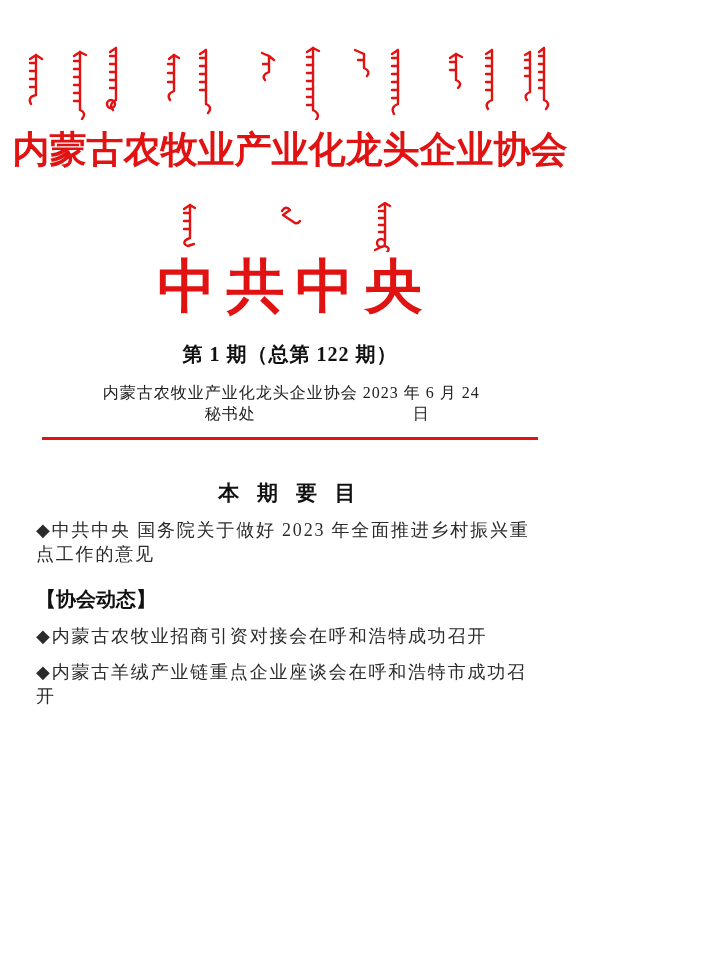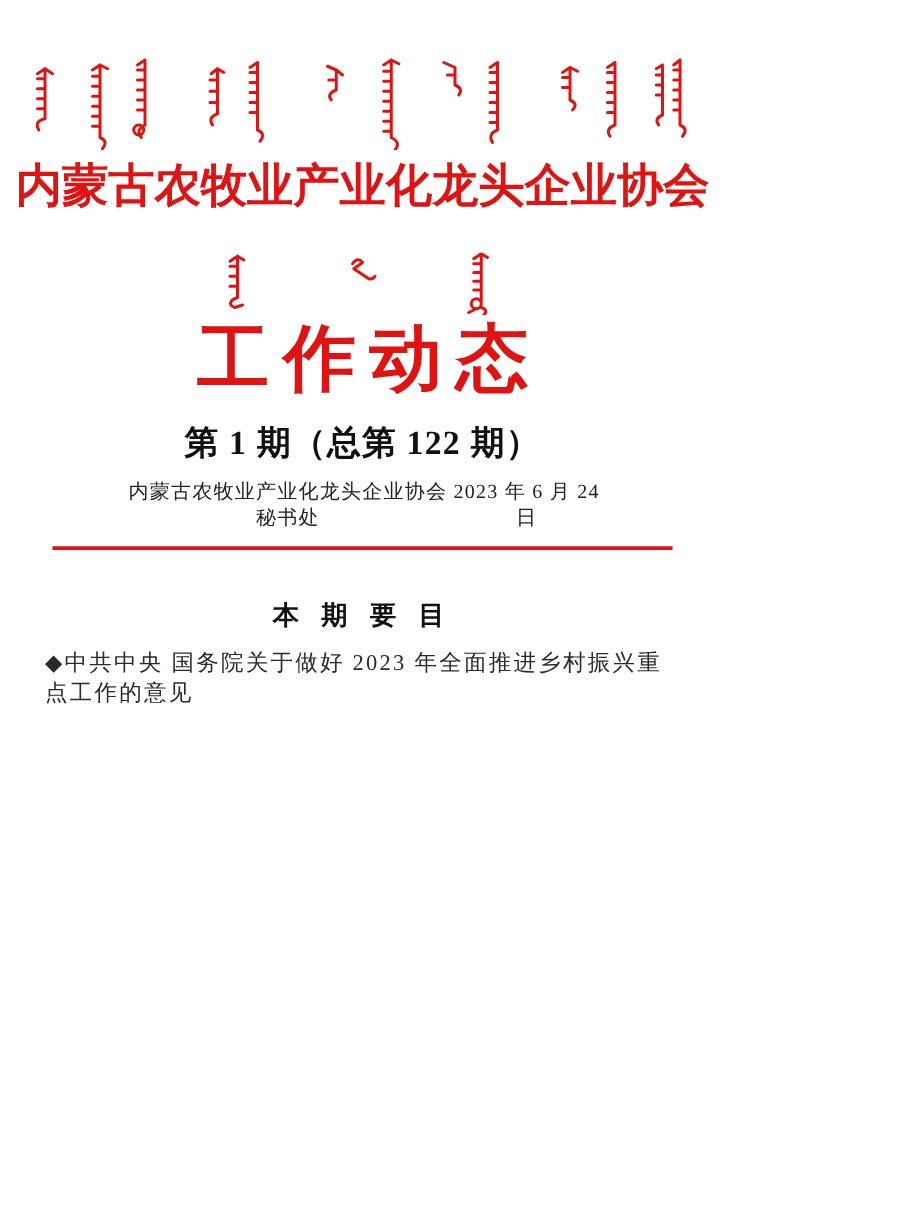--- a/index.html
+++ b/index.html
@@ -21,21 +21,21 @@
   }
   .mong-mid{display:block;margin:26px auto 0;width:230px;height:50px;}
   .bulletin-title{
     margin-top:2px;
     font-size:58px;font-weight:bold;color:#e01212;
     letter-spacing:11px;text-indent:11px;line-height:66px;
     font-family:"Liberation Serif","DejaVu Serif",serif;
   }
   .issue-line{
     margin-top:22px;
-    font-size:27px;font-weight:bold;color:#111;
+    font-size:20px;font-weight:bold;color:#111;
     letter-spacing:1px;line-height:24px;
   }
   .issuer-row{
     margin-top:17px;padding:0 99px;
     display:flex;align-items:baseline;
     font-size:16px;color:#222;letter-spacing:1px;
   }
   .red-rule{height:3px;background:#e01212;margin:12px 42px 0 42px;}
 
   
@@ -84,34 +84,39 @@
 
     <h1 class="assoc">内蒙古农牧业产业化龙头企业协会</h1>
 
     <svg class="mong mong-mid" viewBox="0 0 230 50" aria-hidden="true">
       <path d="M15 3 l-6 4 M15 3 l5 3 M15 3 v33 M15 11 h-6 M15 19 h-6 M15 27 h-6 M15 36 c-6 2 -8 6 -2 8 l6 -2"></path>
       <path d="M107 9 q4 -6 8 -1 l-7 5 l12 8 q3 1 5 -2"></path>
       <path d="M210 1 l-6 4 M210 1 l5 3 M210 1 v38 M210 9 h-6 M210 16 h-6 M210 23 h-6 M210 30 h-6 M210 44 q6 2 2 6 M206 45 l-6 3"></path>
       <circle cx="206" cy="41" r="4"></circle>
     </svg>
 
-    <div class="bulletin-title">工作动态</div>
+    <div class="bulletin-title">中共中央</div>
 
     <div class="issue-line">第 1 期（总第 122 期）</div>
 
     <div class="issuer-row">
       <span>内蒙古农牧业产业化龙头企业协会秘书处</span>
       <span>2023 年 6 月 24 日</span>
     </div>
 
     <div class="red-rule"></div>
   </header>
 
   <main class="toc">
     <h2 class="toc-heading">本 期 要 目</h2>
 
     <section>
       <p class="toc-item">◆中共中央 国务院关于做好 2023 年全面推进乡村振兴重点工作的意见</p>
     </section>
 
+    <section>
+      <h3 class="section-title">【协会动态】</h3>
+      <p class="toc-item">◆内蒙古农牧业招商引资对接会在呼和浩特成功召开</p>
+      <p class="toc-item">◆内蒙古羊绒产业链重点企业座谈会在呼和浩特市成功召开</p>
+    </section>
   </main>
 
 </div>
 
 </body></html>

